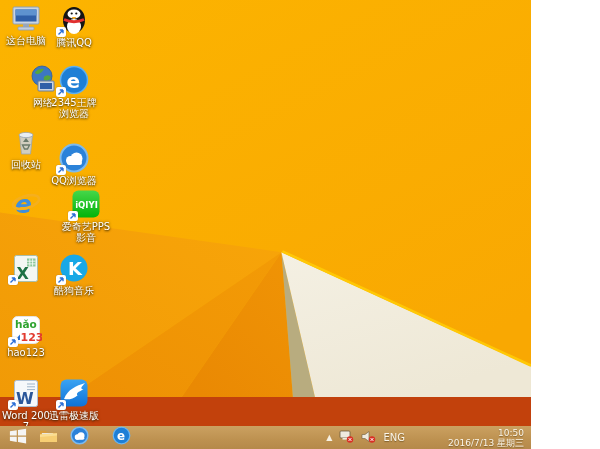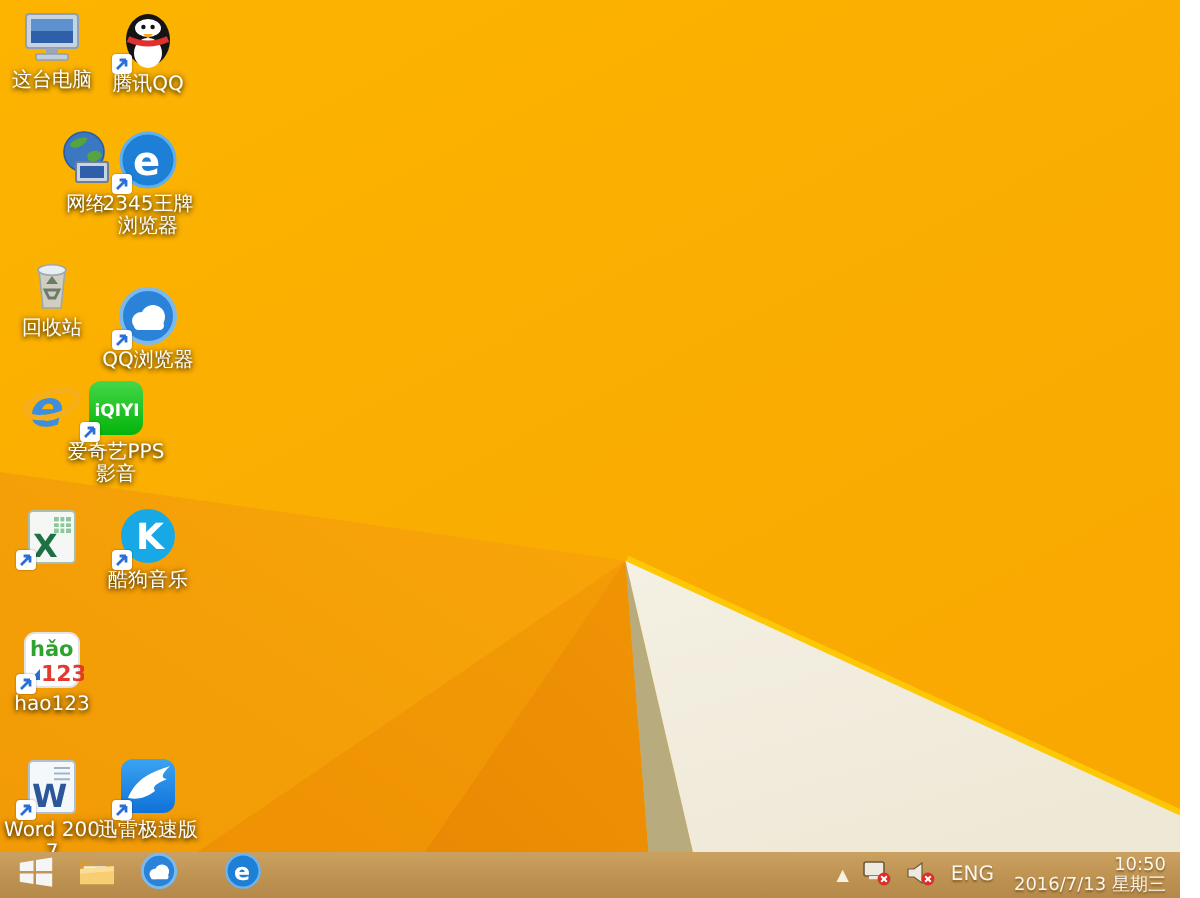--- a/index.html
+++ b/index.html
@@ -1,17 +1,17 @@
 <!DOCTYPE html>
 <html><head>
 <meta charset="utf-8">
 <style>
   html,body{margin:0;padding:0;}
-  .screen{position:relative;width:590px;height:449px;overflow:hidden;
-          font-family:"DejaVu Sans",sans-serif;background:#d946ef;user-select:none;}
+  .screen{position:relative;width:531px;height:449px;overflow:hidden;
+          font-family:"DejaVu Sans",sans-serif;background:#c2410c;user-select:none;}
   .wall{position:absolute;inset:0;z-index:0;}
   
   .cell{position:absolute;width:52px;height:62px;display:flex;flex-direction:column;
         align-items:center;z-index:2;cursor:default;}
   .ico{width:32px;height:32px;position:relative;flex:0 0 auto;}
   .ico svg{display:block;width:100%;height:100%;}
   .lbl{margin-top:1px;font-size:10px;line-height:11px;color:#fff;text-align:center;
        text-shadow:0 1px 2px rgba(40,30,0,.85),0 0 3px rgba(60,40,0,.6);
        max-width:52px;word-break:break-all;}
   .sc{position:absolute;left:-2px;bottom:-1px;width:10px;height:10px;background:#fff;
@@ -19,21 +19,21 @@
       align-items:center;justify-content:center;}
   
   .taskbar{position:absolute;left:0;right:0;bottom:0;height:23px;z-index:5;
            background:linear-gradient(180deg,#CBA161 0%,#BD9150 60%,#B5894A 100%);
            display:flex;align-items:center;}
   .tb-btn{width:26px;height:23px;display:flex;align-items:center;justify-content:center;}
   .tray{position:absolute;right:4px;top:0;height:23px;display:flex;align-items:center;gap:7px;}
   .tray-txt{color:#FBF6EA;font-size:10px;text-shadow:0 1px 1px rgba(70,50,10,.5);}
   .clock{display:flex;flex-direction:column;align-items:flex-end;justify-content:center;
          color:#FBF6EA;font-size:9px;line-height:10px;text-shadow:0 1px 1px rgba(70,50,10,.5);
-         padding:0 3px;}
+         padding:0 3px;margin-left:33px;}
   .expand{color:#F7F1E3;font-size:8px;line-height:8px;}
 </style>
 </head>
 <body>
 
 <div class="screen">
 
   <svg class="wall" viewBox="0 0 600 449" preserveAspectRatio="none">
     <defs>
       <linearGradient id="bgG" x1="0" y1="0" x2="0.7" y2="1">
@@ -209,21 +209,21 @@
       </svg>
       <span class="sc">
         <svg viewBox="0 0 10 10">
             <path d="M2.5 7.5 L7 3 M7 3 l-3.2 0 M7 3 l0 3.2" stroke="#2B6FD6" stroke-width="1.4" fill="none"></path>
           </svg>
       </span>
     </div>
     <div class="lbl">QQ浏览器</div>
   </div>
 
-  <div class="cell" style="left:32px;top:188px">
+  <div class="cell" style="left:60px;top:188px">
     <div class="ico">
       <svg viewBox="0 0 32 32">
         <defs>
             <linearGradient id="iqg" x1="0" y1="0" x2="0" y2="1">
           <stop offset="0" stop-color="#45D74A"></stop>
               <stop offset="1" stop-color="#04B30A"></stop>
         </linearGradient>
           </defs>
         <rect x="2.5" y="2.5" width="27" height="27" rx="6" fill="url(#iqg)"></rect>
         <text x="5.2" y="20" font-family="DejaVu Sans, sans-serif" font-size="8.5" font-weight="bold" fill="#FFFFFF">iQIYI</text>

